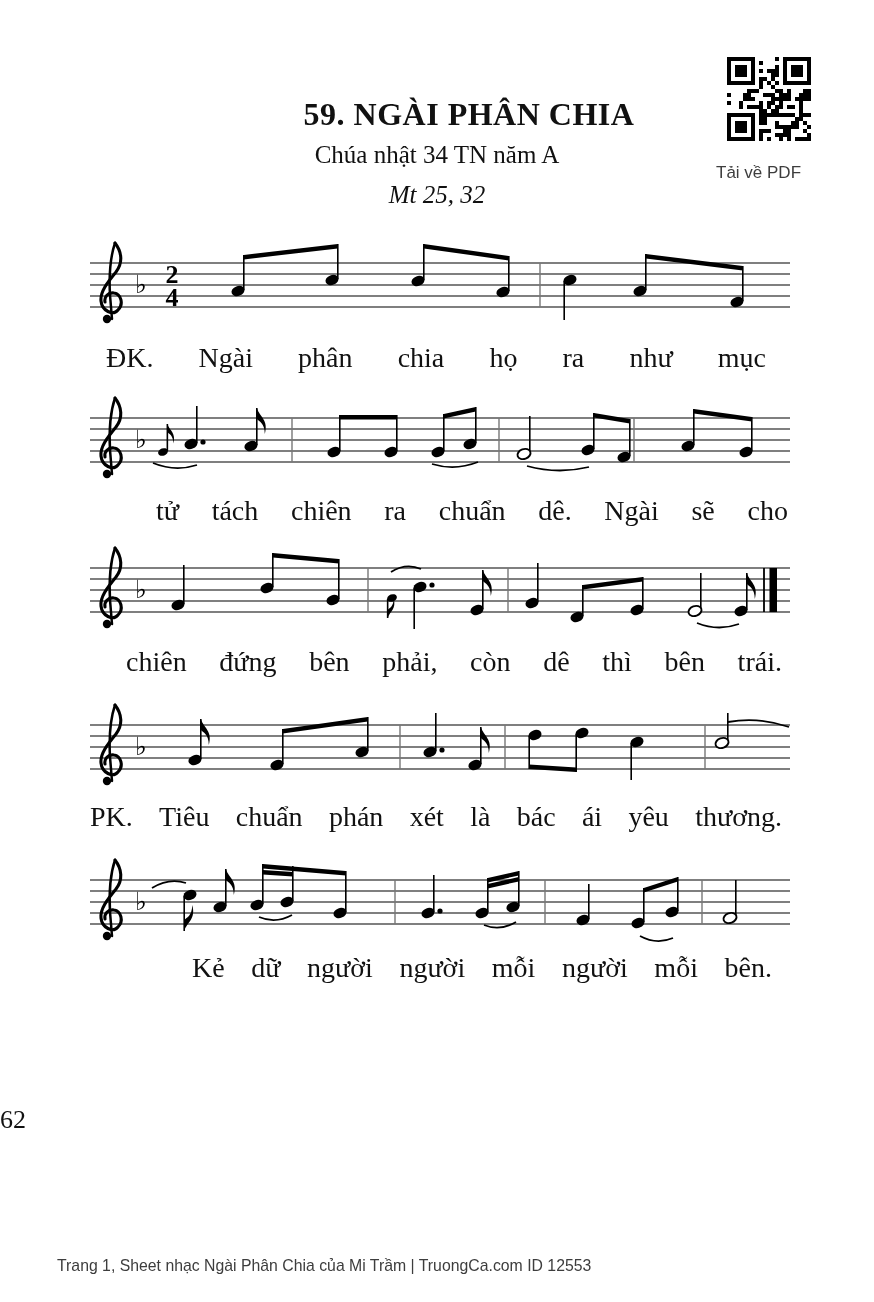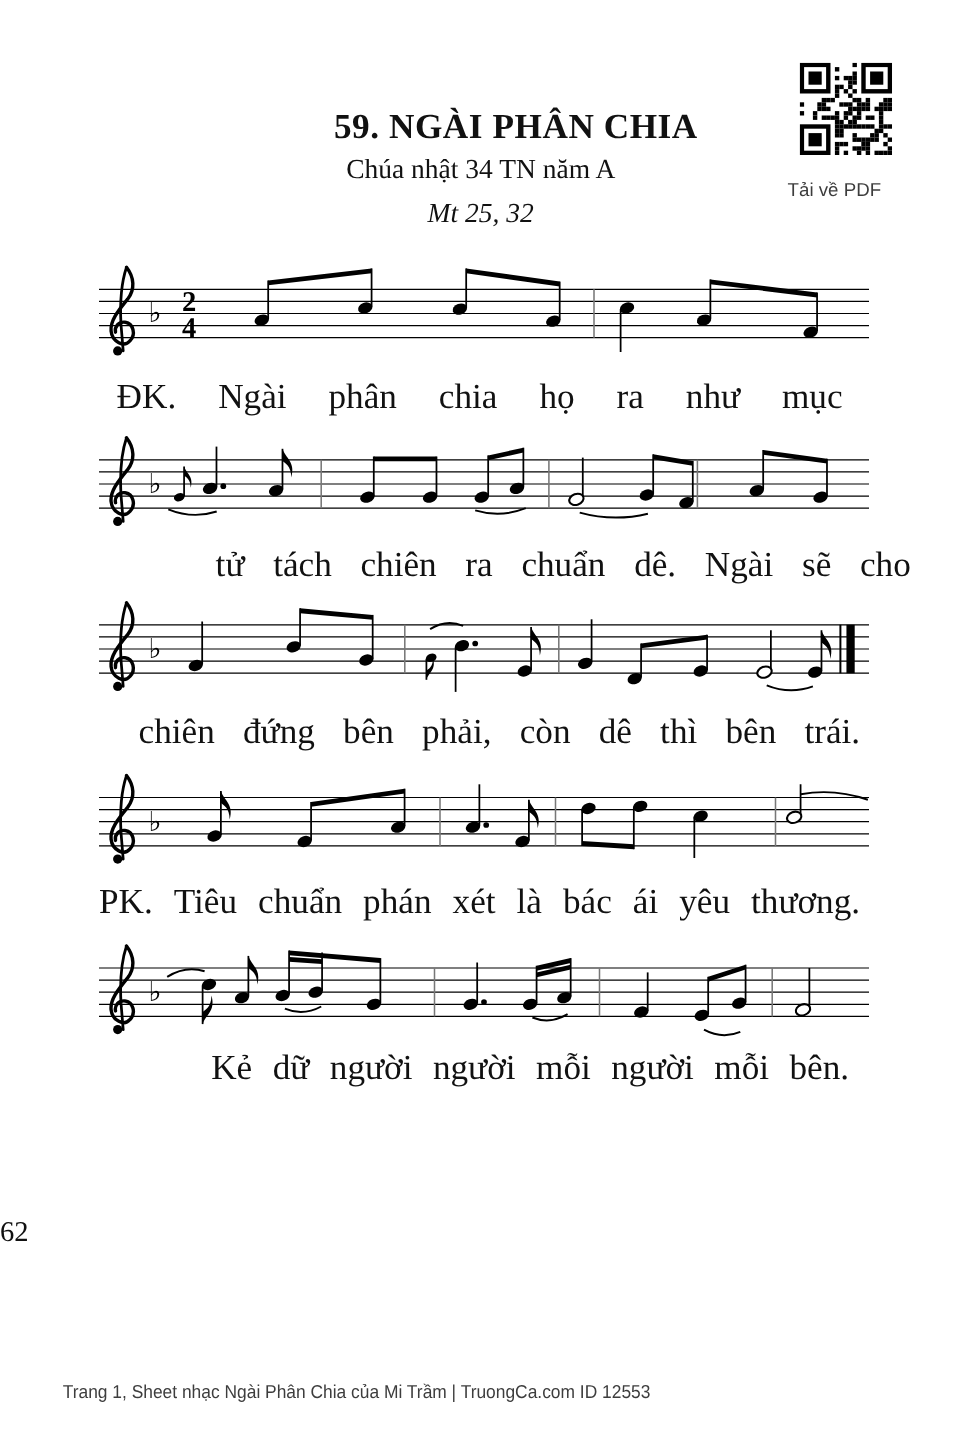--- a/index.html
+++ b/index.html
@@ -6,23 +6,23 @@
   .page{position:relative;width:874px;height:1302px;background:#ffffff;overflow:hidden;
         font-family:"Liberation Serif",serif;color:#111;}
   .title{position:absolute;left:0;top:96px;width:874px;text-align:center;
          font-size:32px;font-weight:bold;letter-spacing:.5px;padding-left:32px;}
   .subtitle{position:absolute;left:0;top:141px;width:874px;text-align:center;font-size:25px;}
   .scripture{position:absolute;left:0;top:181px;width:874px;text-align:center;font-size:25px;font-style:italic;}
   .qr{position:absolute;left:727px;top:57px;width:84px;height:84px;}
   .qr-label{position:absolute;left:716px;top:143px;width:120px;font-family:"Liberation Sans",sans-serif;
             font-size:17px;color:#3d3d3d;margin-top:20px;}
   svg.music{position:absolute;left:0;top:0;width:874px;height:1302px;}
-  .lyric{position:absolute;display:flex;justify-content:space-between;font-size:32px;white-space:nowrap;}
+  .lyric{position:absolute;display:flex;justify-content:space-between;font-size:28px;white-space:nowrap;}
   .ly1{left:106px;top:342px;width:660px;}
-  .ly2{left:156px;top:495px;width:632px;margin-left:40px;}
+  .ly2{left:156px;top:495px;width:632px;}
   .ly3{left:126px;top:646px;width:656px;}
   .ly4{left:90px;top:801px;width:692px;}
   .ly5{left:192px;top:952px;width:580px;text-align:center;}
   .pagenum{position:absolute;left:0;top:1105px;width:850px;font-size:26px;}
   .footer{position:absolute;left:57px;top:1256px;font-family:"Liberation Sans",sans-serif;
           font-size:17px;color:#3d3d3d;transform:scaleX(.93);transform-origin:left center;white-space:nowrap;}
 </style>
 </head>
 <body>
 

